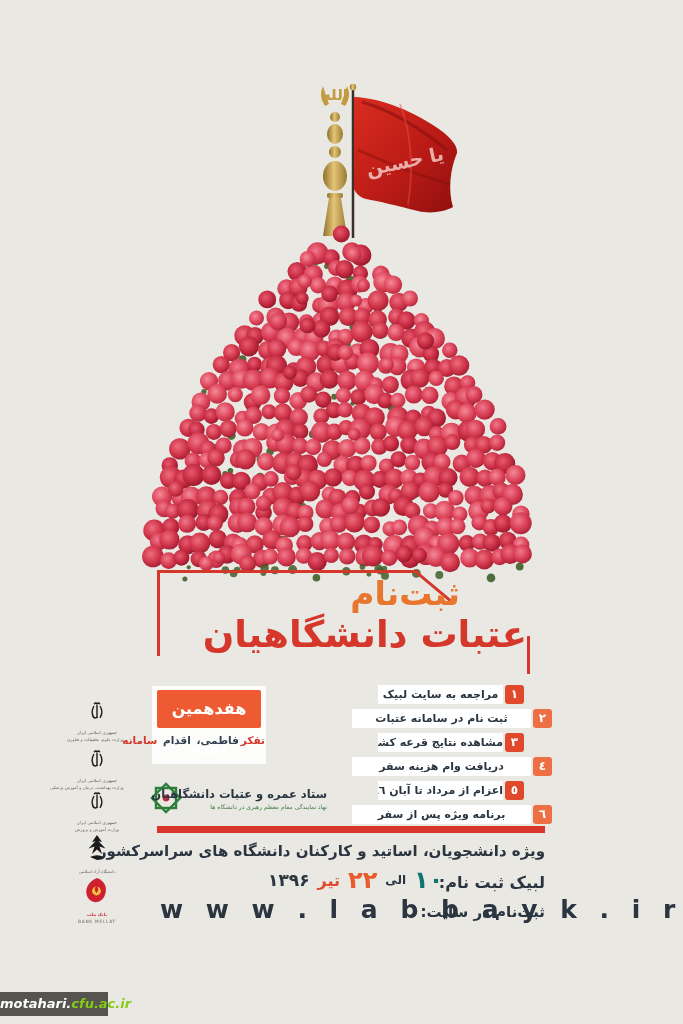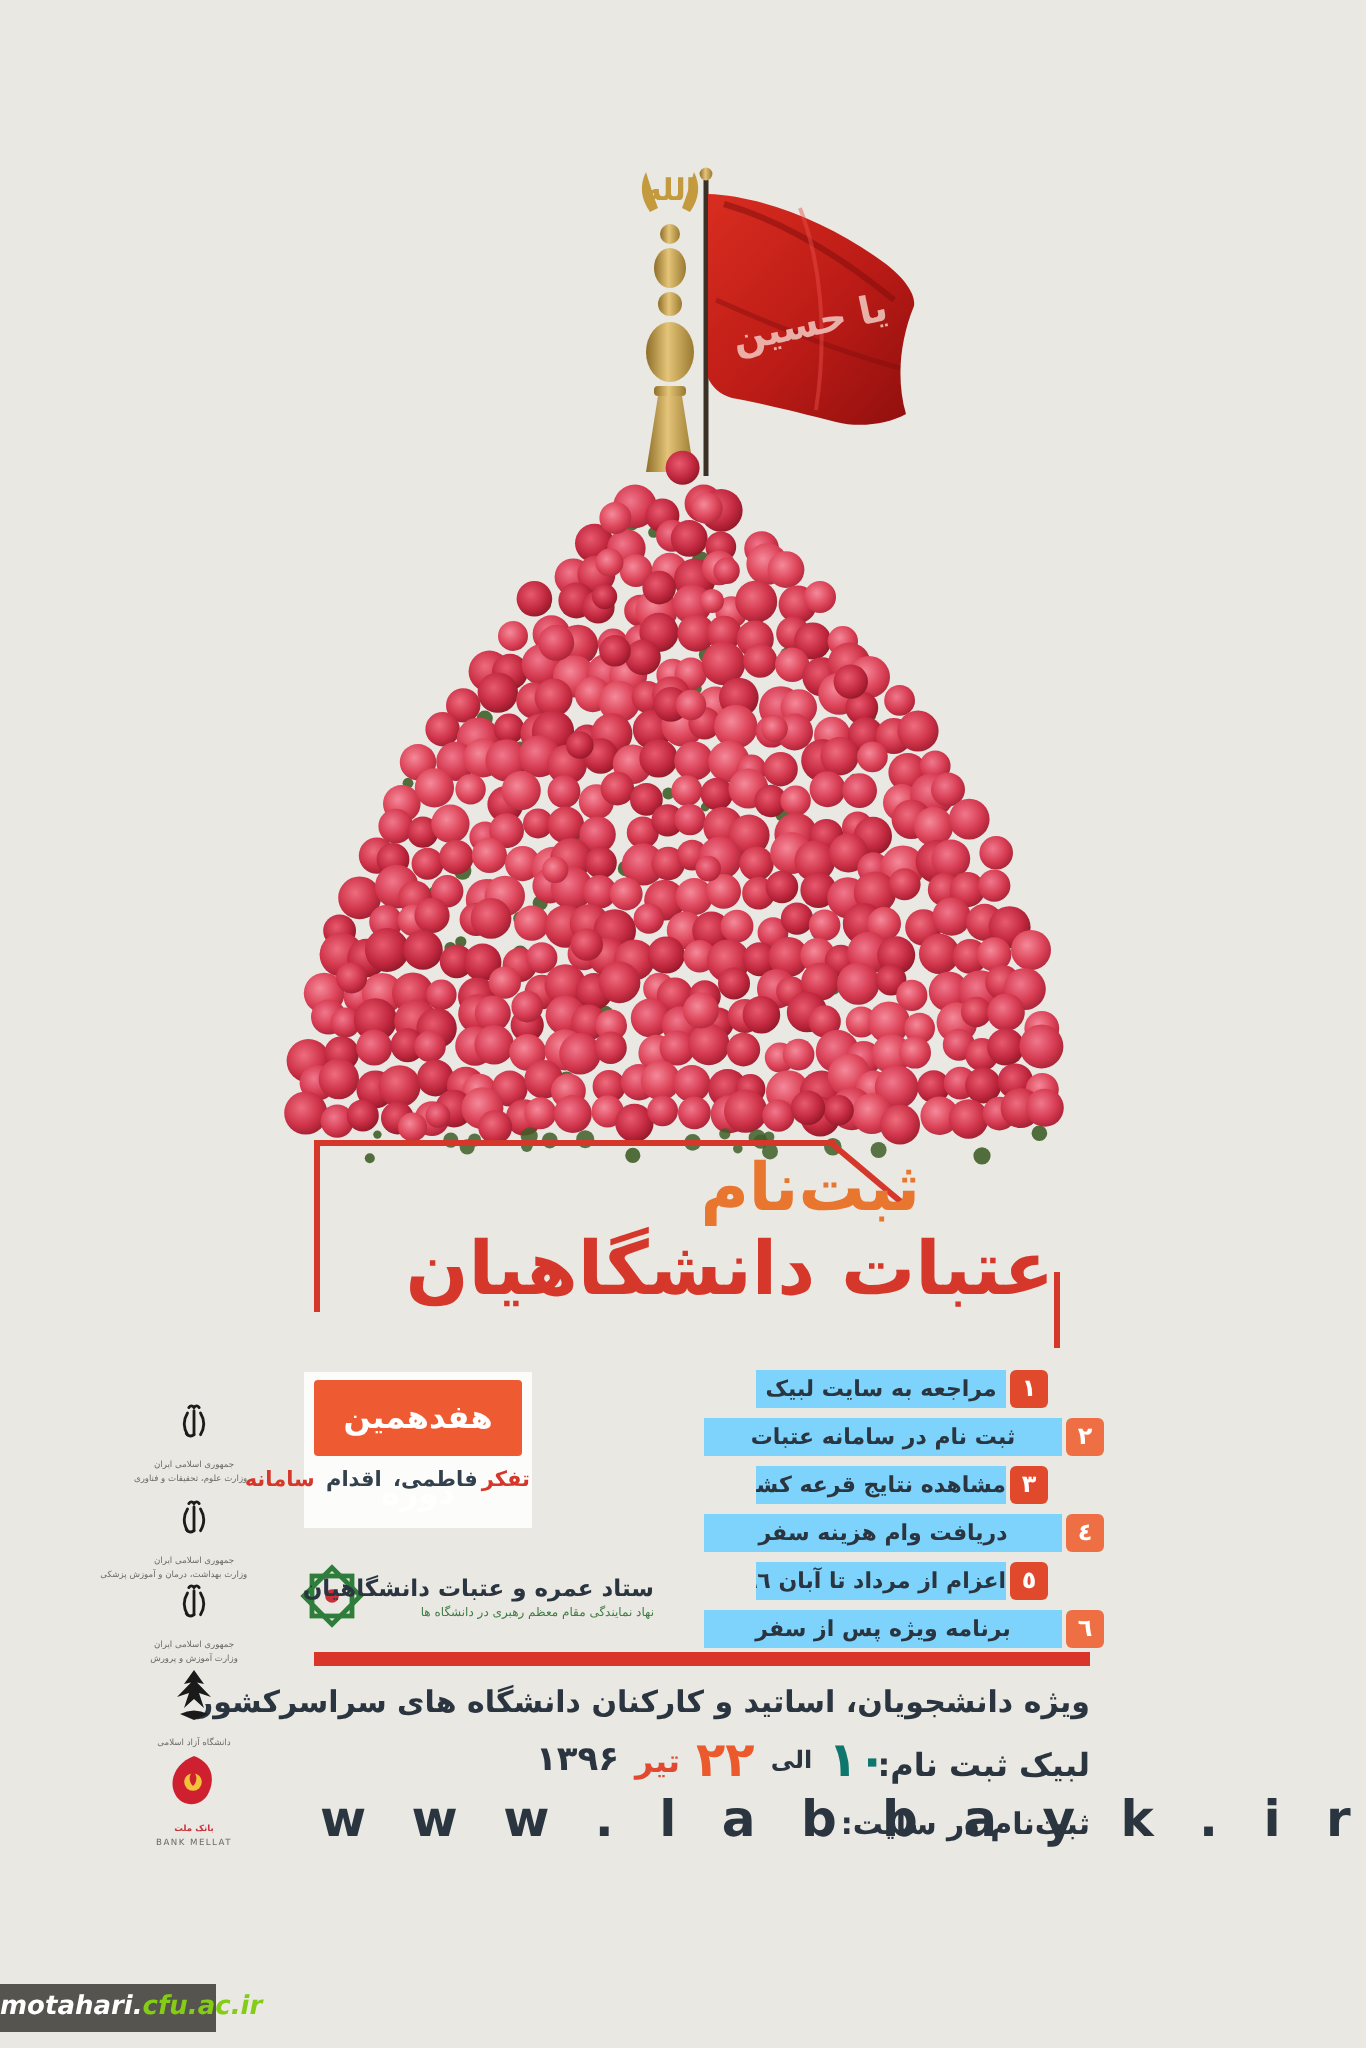--- a/index.html
+++ b/index.html
@@ -27,21 +27,21 @@
 
   
   .setad{left:147px;top:779px;width:185px;display:flex;align-items:center;}
   .setad .txt{direction:rtl;text-align:right;margin-right:5px;width:142px;}
   .setad .t1{font-size:11.5px;font-weight:bold;color:#2a3540;white-space:nowrap;}
   .setad .t2{font-size:6px;color:#3f7d45;white-space:nowrap;margin-top:2px;}
 
   
   .list{left:330px;top:683px;width:225px;height:145px;}
   .row{position:absolute;height:19px;}
-  .row .strip{position:absolute;top:0;height:19px;background:#7dd3fc;color:#2a3540;
+  .row .strip{position:absolute;top:0;height:19px;background:#ffffff;color:#2a3540;
               font-size:11px;font-weight:bold;line-height:19px;text-align:center;direction:rtl;white-space:nowrap;overflow:hidden;}
   .row .numbox{position:absolute;top:0;width:19px;height:19px;border-radius:3px;color:#fff;
                font-size:12px;font-weight:bold;line-height:19px;text-align:center;}
   .row.odd .strip{left:48px;right:52px;}
   .row.odd .numbox{right:31px;background:#e0492c;}
   .row.even .strip{left:22px;right:24px;}
   .row.even .numbox{right:3px;background:#ee6f44;}
 
   .sep-bar{left:157px;top:826px;width:388px;height:7px;background:#d9352a;}
 

